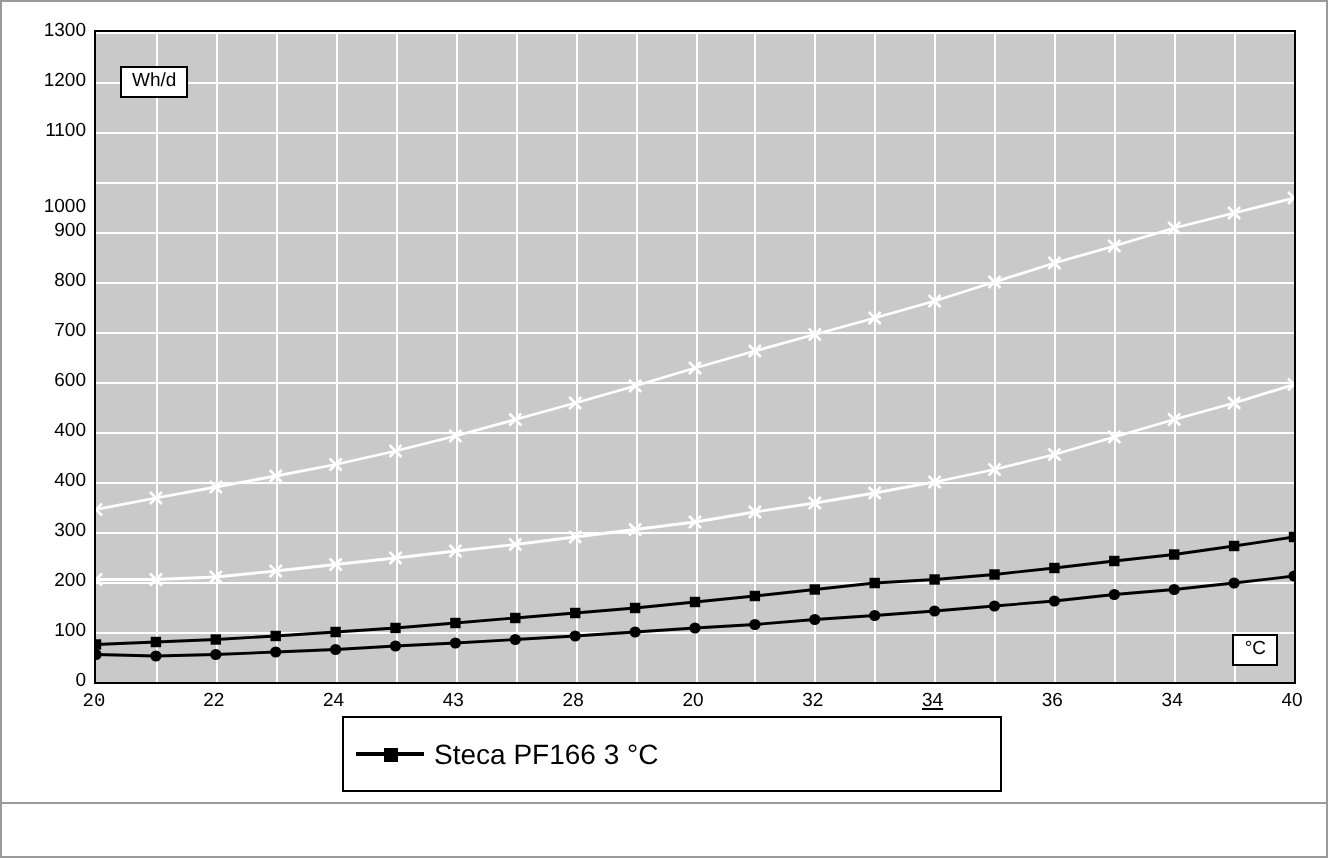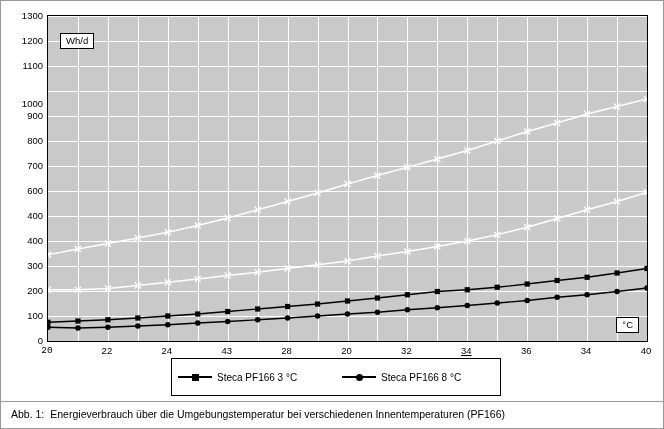--- a/index.html
+++ b/index.html
@@ -93,21 +93,21 @@
     flex-wrap:wrap;
     align-content:center;
   }
   .legend-item{
     width:50%;
     box-sizing:border-box;
     display:flex;
     align-items:center;
     padding-left:6px;
     height:17px;
-    font-size:10px;
+    font-size:14px;
     color:#000;
   }
   .legend-swatch{
     width:34px;height:10px;
     margin-right:5px;
     position:relative;
     flex:0 0 34px;
   }
   .legend-swatch .ln{
     position:absolute;left:0;top:4px;width:34px;height:1.5px;
@@ -303,27 +303,17 @@
   </div>
 
   <div id="legend">
       <div class="legend-item">
         <span class="legend-swatch">
           <span class="ln" style="background: rgb(0, 0, 0);"></span>
           <span class="mk" style="background: rgb(0, 0, 0);"></span>
         </span>
         <span>Steca PF166 3 °C</span>
       </div>
-      <div class="legend-item">
-        <span class="legend-swatch">
-          <span class="ln" style="background: rgb(0, 0, 0);"></span>
-          <span class="mk" style="background: rgb(0, 0, 0); border-radius: 50%;"></span>
-        </span>
-        <span>Steca PF166 8 °C</span>
-      </div>
     </div>
 
   <div id="caption-sep"></div>
-  <div id="caption">
-    <span class="cap-label">Abb. 1:</span><span>Energieverbrauch über die Umgebungstemperatur bei verschiedenen Innentemperaturen (PF166)</span>
-  </div>
 
 </div>
 
 </body></html>

